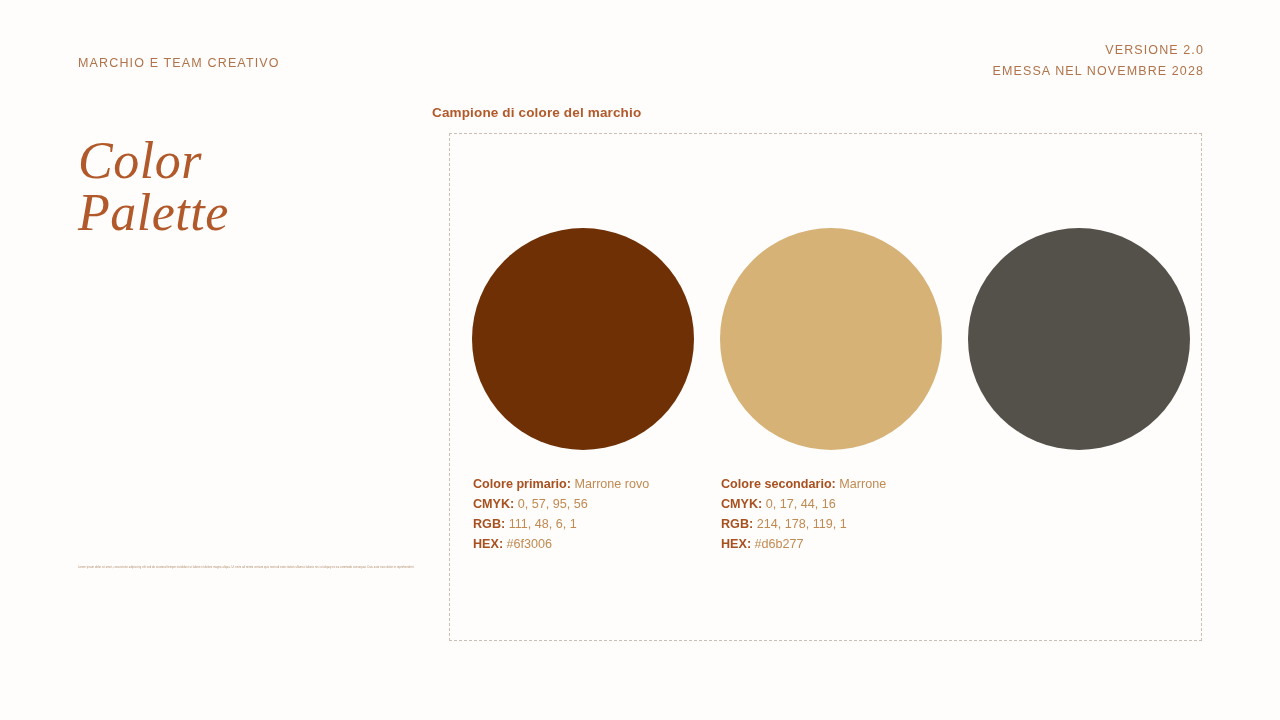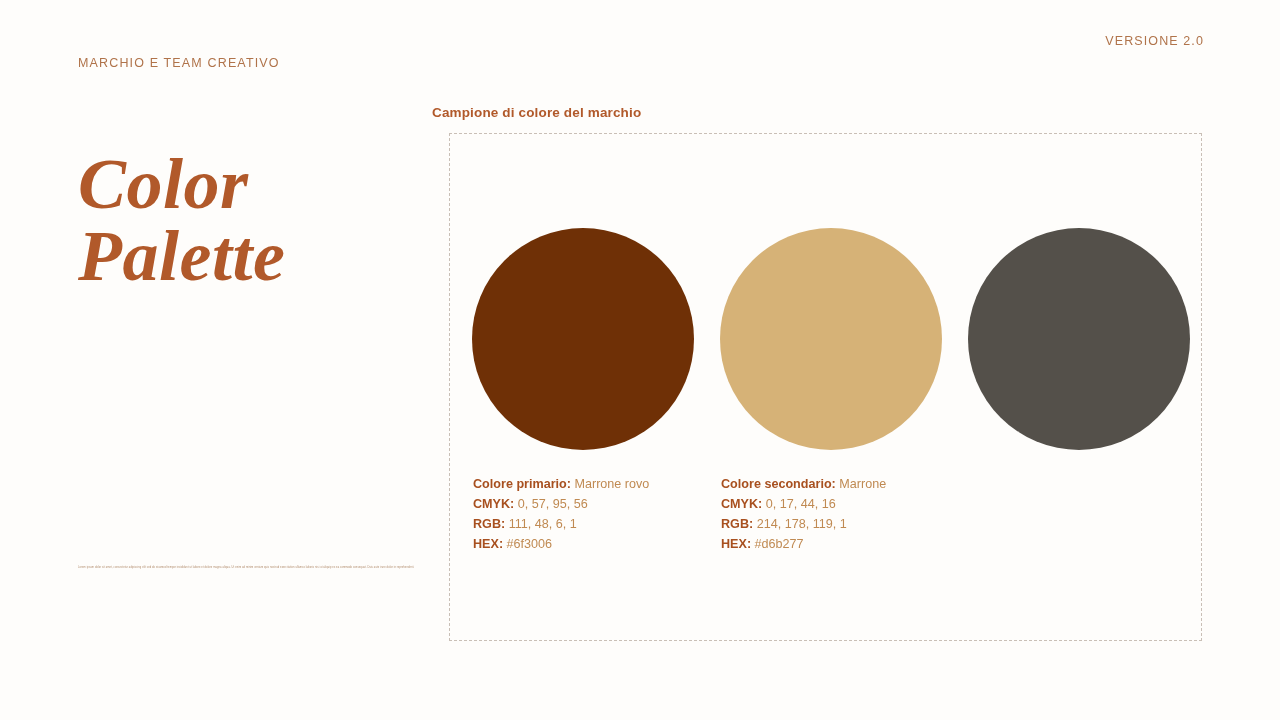--- a/index.html
+++ b/index.html
@@ -28,38 +28,38 @@
     top: 56px;
     font-size: 12.5px;
     letter-spacing: 1.15px;
     color: #b0734a;
     white-space: nowrap;
   }
 
   .version-block {
     position: absolute;
     right: 76px;
-    top: 31px;
+    top: 40px;
     text-align: right;
     font-size: 12.5px;
     letter-spacing: 1.1px;
     color: #b0734a;
     line-height: 1.65;
   }
   .version-block div { white-space: nowrap; }
 
   
   .title {
     position: absolute;
     left: 78px;
     top: 100px;
     font-family: "Liberation Serif", "DejaVu Serif", serif;
     font-style: italic;
-    font-weight: 700;
-    font-size: 72px;
+    font-weight: 400;
+    font-size: 52px;
     line-height: 1.0;
     color: #b1592a;
     letter-spacing: 0.5px;
   }
   .title .line { display: block; }
   .title .line2 { }
 
   
   .fineprint {
     position: absolute;
@@ -139,20 +139,21 @@
 </style>
 </head>
 <body style="background: rgb(254, 253, 251);">
 
 <div class="page">
 
   <div class="brand-line">MARCHIO E TEAM CREATIVO</div>
 
   <div class="version-block">
     <div>VERSIONE 2.0</div>
+    <div>EMESSA NEL NOVEMBRE 2028</div>
   </div>
 
   <h1 class="title">
     <span class="line line1">Color</span>
     <span class="line line2">Palette</span>
   </h1>
 
   <div class="fineprint">Lorem ipsum dolor sit amet, consectetur adipiscing elit sed do eiusmod tempor incididunt ut labore et dolore magna aliqua. Ut enim ad minim veniam quis nostrud exercitation ullamco laboris nisi ut aliquip ex ea commodo consequat. Duis aute irure dolor in reprehenderit.</div>
 
   <div class="panel-heading">Campione di colore del marchio</div>

